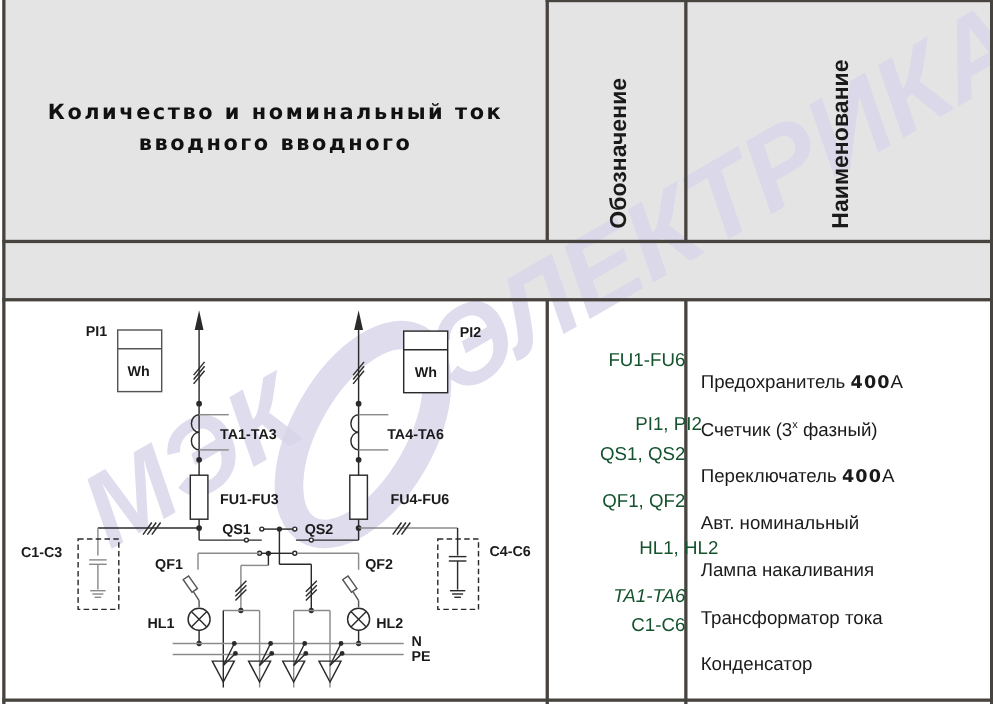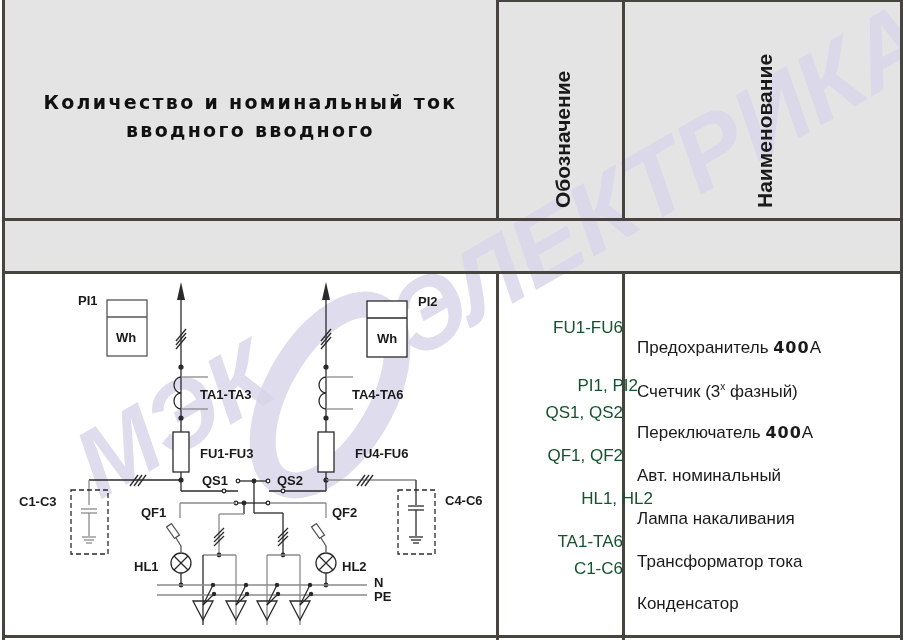--- a/index.html
+++ b/index.html
@@ -77,21 +77,21 @@
   </div>
   <div>
     <div class="code" style="top:446px;">QF1, QF2</div>
     <div class="name" style="top:446px;">Авт. номинальный</div>
   </div>
   <div>
     <div class="code" style="top:489px;padding-left:30px;">HL1, HL2</div>
     <div class="name" style="top:489px;">Лампа накаливания</div>
   </div>
   <div>
-    <div class="code" style="top:532px;">TA1-TA6</div>
+    <div class="code" style="top:532px;font-style:italic;">TA1-TA6</div>
     <div class="name" style="top:532px;">Трансформатор тока</div>
   </div>
   <div>
     <div class="code" style="top:559px;">C1-C6</div>
     <div class="name" style="top:574px;">Конденсатор</div>
   </div>
 </div>
 
 <svg class="diagram" width="903" height="640">
   <defs>

